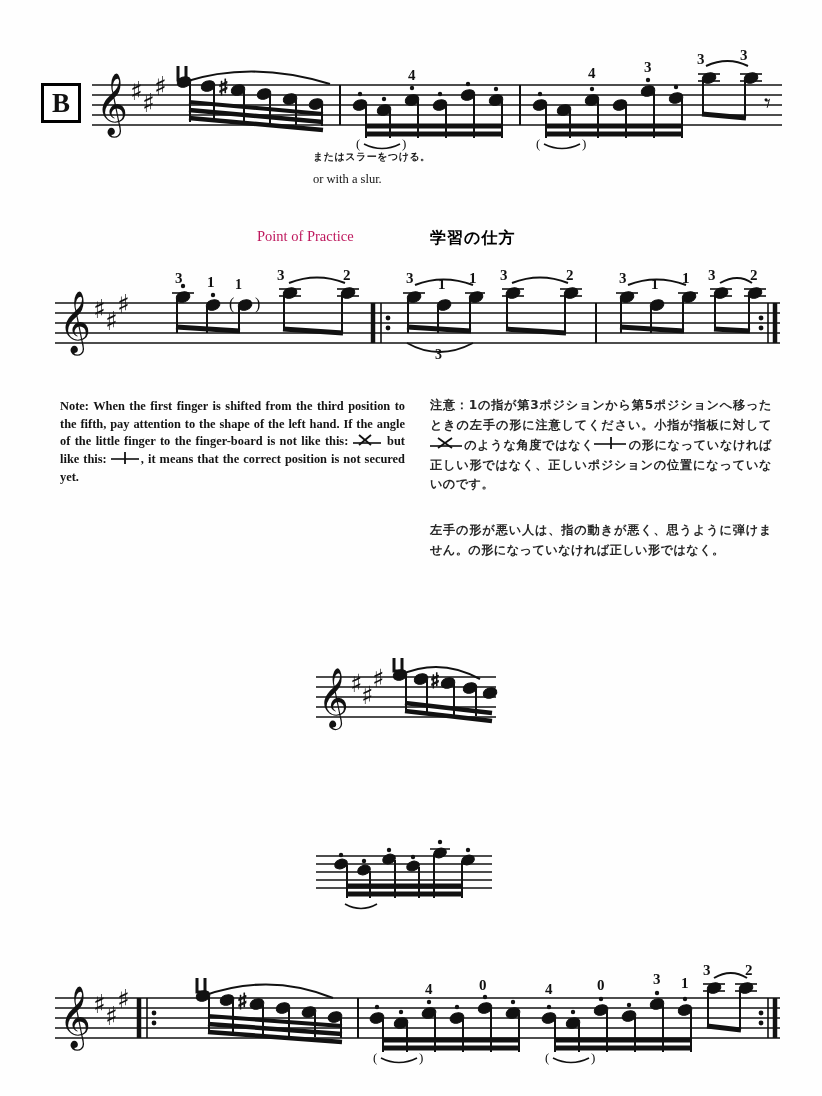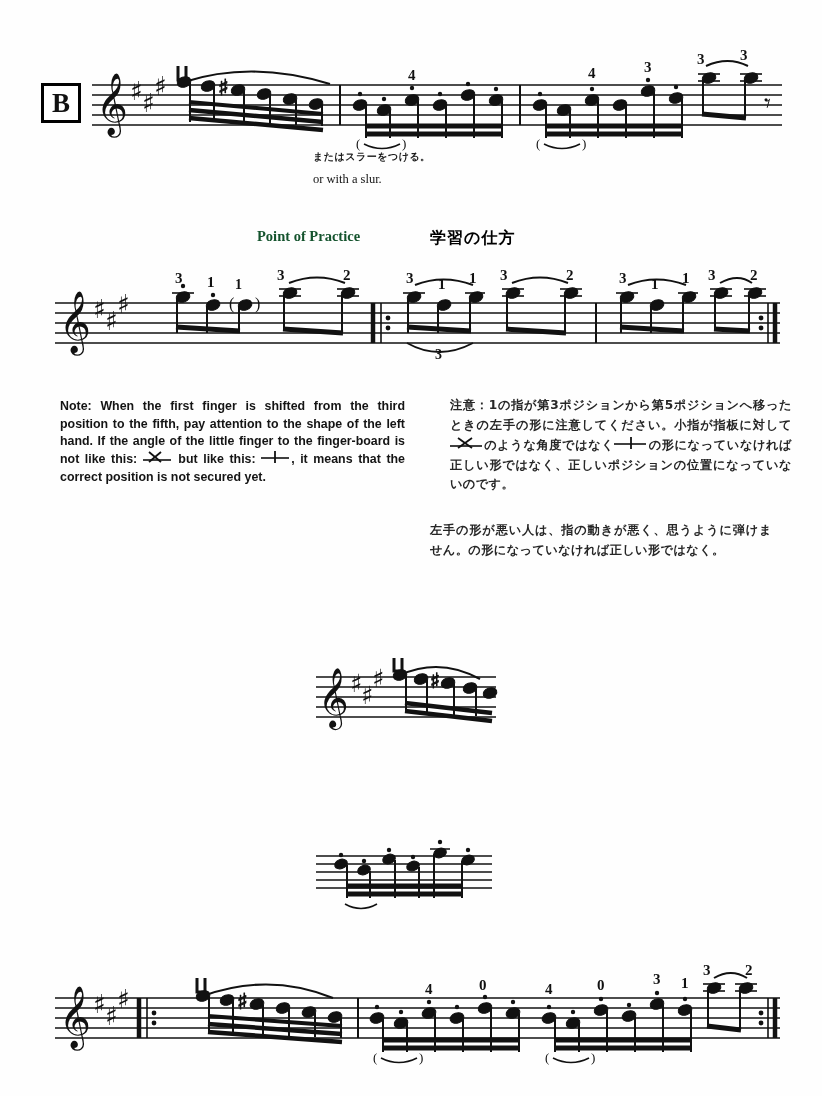--- a/index.html
+++ b/index.html
@@ -44,21 +44,21 @@
   }
   .staff svg { display: block; overflow: visible; }
 
   
   .para {
     position: absolute;
     font-size: 12.4px;
     line-height: 1.42;
     font-weight: bold;
     text-align: justify;
-    font-family: Liberation Sans, sans-serif;
+    font-family: Liberation Serif, serif;
     color: #141414;
   }
   .para-jp {
     position: absolute;
     font-size: 12.2px;
     line-height: 1.62;
     font-family: "DejaVu Sans", sans-serif;
     font-weight: bold;
     color: #262626;
     text-align: justify;
@@ -78,22 +78,22 @@
     font-size: 12.5px;
     font-family: "Liberation Serif", serif;
     font-weight: normal;
     color: #111;
     white-space: nowrap;
   }
   .heading-en {
     position: absolute;
     font-size: 14.5px;
     font-family: "Liberation Serif", serif;
-    font-weight: bold;
-    color: #14532d;
+    font-weight: normal;
+    color: #be185d;
     white-space: nowrap;
   }
   .heading-jp {
     position: absolute;
     font-size: 16px;
     font-family: "DejaVu Sans", sans-serif;
     font-weight: bold;
     color: #000;
     letter-spacing: 1px;
     white-space: nowrap;
@@ -389,21 +389,21 @@
     <span>Note:  When the first finger is shifted from the third position to the fifth, pay attention to the shape of the left hand.  If the angle of the little finger to the finger-board is not like this: </span><span class="inline-fig"><svg width="30" height="12" viewBox="0 0 30 12">
           <line x1="0" y1="9" x2="28" y2="9" stroke="#111" stroke-width="1.6"></line>
           <line x1="6" y1="1" x2="18" y2="11" stroke="#111" stroke-width="1.8"></line>
           <line x1="18" y1="1" x2="6" y2="11" stroke="#111" stroke-width="1.8"></line>
         </svg></span><span> but like this: </span><span class="inline-fig"><svg width="30" height="12" viewBox="0 0 30 12">
           <line x1="0" y1="7" x2="28" y2="7" stroke="#111" stroke-width="1.6"></line>
           <line x1="14" y1="0" x2="14" y2="12" stroke="#111" stroke-width="1.8"></line>
         </svg></span><span>, it means that the correct position is not secured yet.</span>
   </div>
 
-  <div class="para-jp" style="left:430px; top:396px; width:342px;margin-left:20px;">
+  <div class="para-jp" style="left:430px; top:396px; width:342px;">
     <span>注意：1の指が第3ポジションから第5ポジションへ移ったときの左手の形に注意してください。小指が指板に対して</span><span class="inline-fig"><svg width="34" height="12" viewBox="0 0 34 12">
           <line x1="0" y1="9" x2="32" y2="9" stroke="#111" stroke-width="1.6"></line>
           <line x1="8" y1="1" x2="22" y2="11" stroke="#111" stroke-width="1.8"></line>
           <line x1="22" y1="1" x2="8" y2="11" stroke="#111" stroke-width="1.8"></line>
         </svg></span><span>のような角度ではなく</span><span class="inline-fig"><svg width="34" height="12" viewBox="0 0 34 12">
           <line x1="0" y1="7" x2="32" y2="7" stroke="#111" stroke-width="1.6"></line>
           <line x1="17" y1="0" x2="17" y2="12" stroke="#111" stroke-width="1.8"></line>
         </svg></span><span>の形になっていなければ正しい形ではなく、正しいポジションの位置になっていないのです。</span>
   </div>
 

